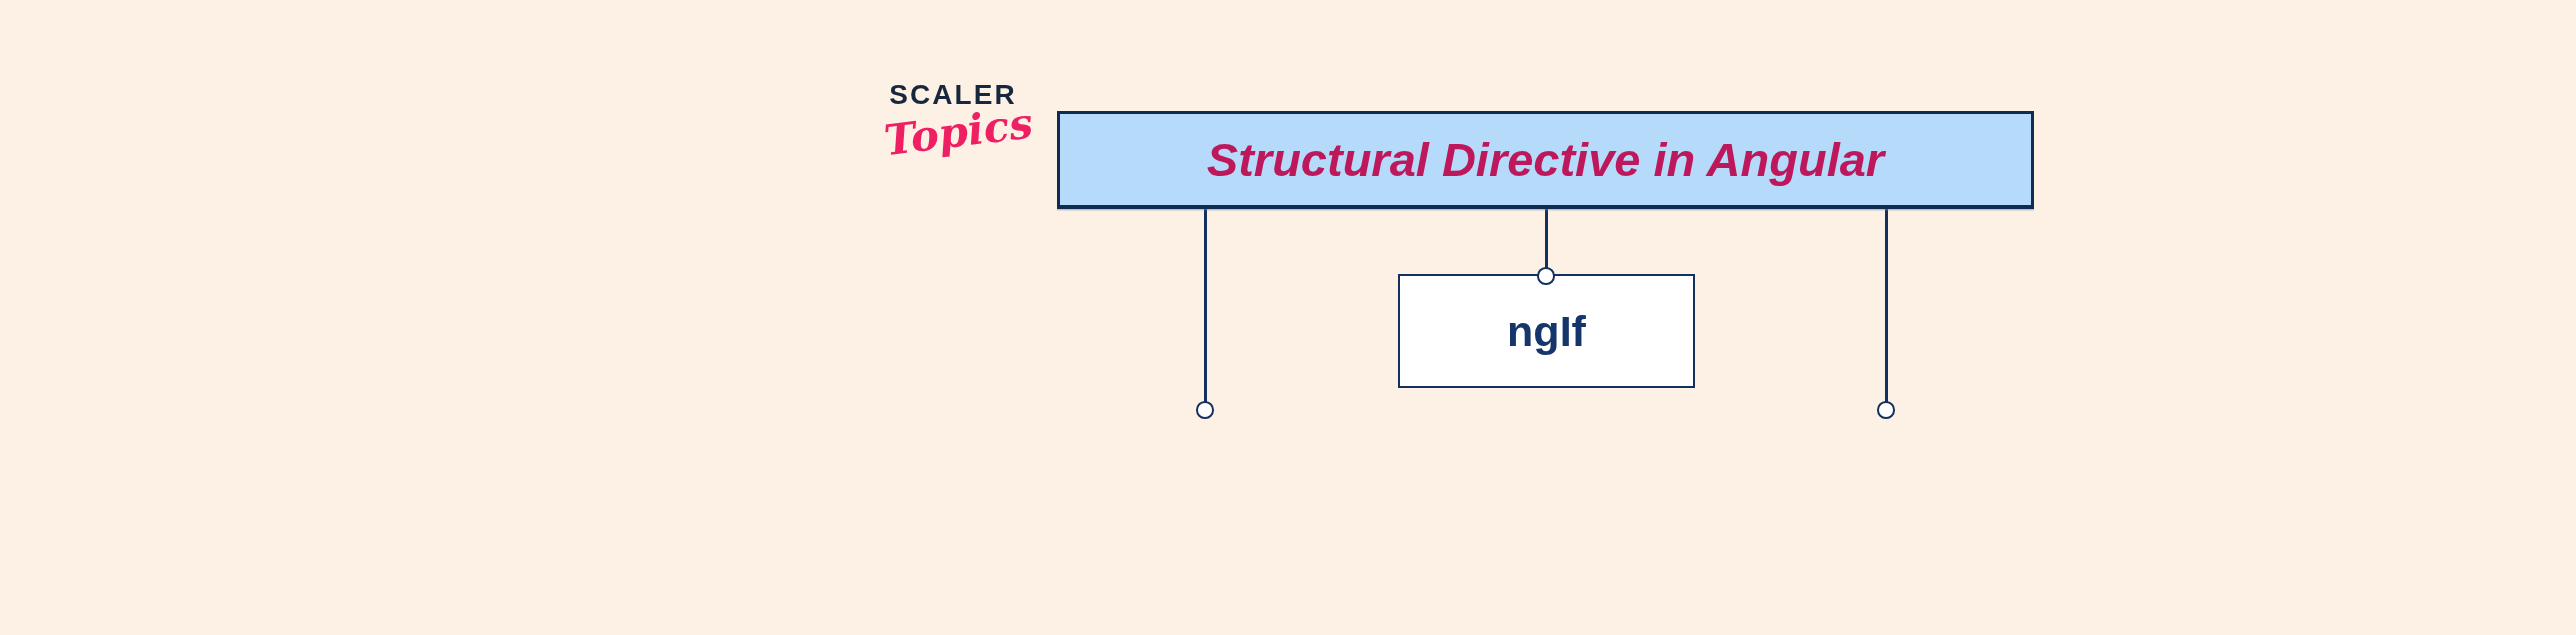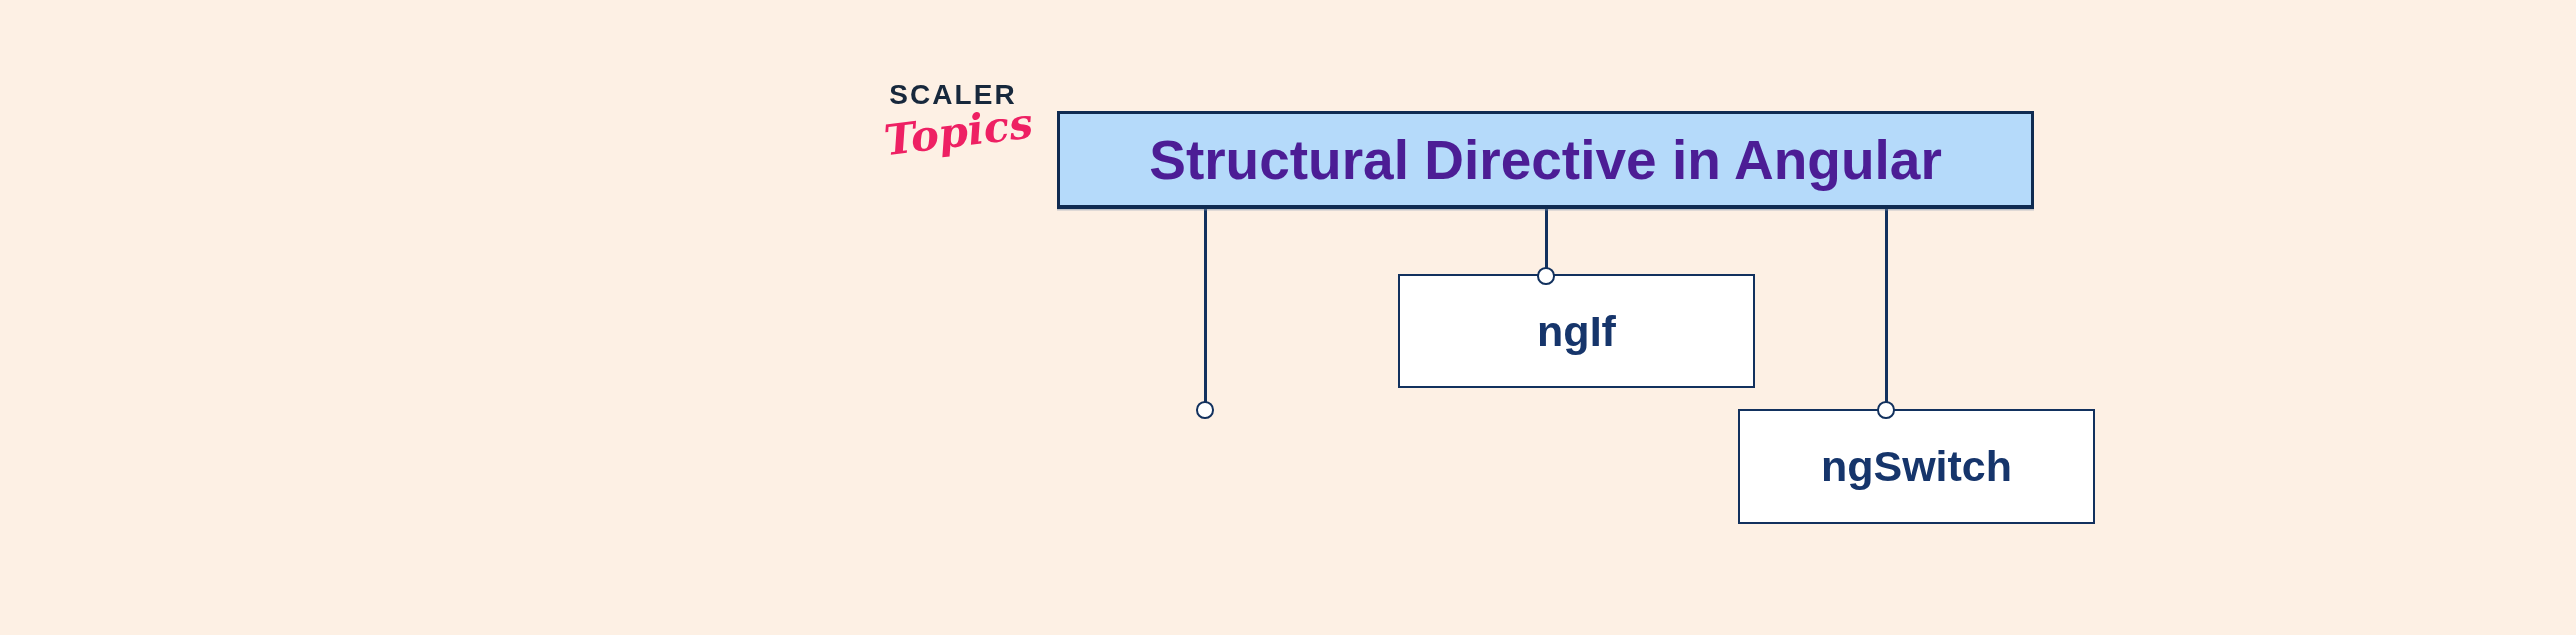--- a/index.html
+++ b/index.html
@@ -58,24 +58,25 @@
     background: #B5DAFA;
     border: 3.1px solid #0F2B51;
     border-bottom-width: 4.1px;
     box-shadow: 0 1.5px 0 rgba(120, 140, 165, 0.45);
     display: flex;
     align-items: center;
     justify-content: center;
     z-index: 1;
   }
   .root-label {
-    font-size: 55px;
+    font-size: 47px;
     font-weight: bold;
-    color: #4c1d95;
+    color: #be185d;
     white-space: nowrap;
+    font-style: italic;
   }
 
   
   .connector {
     position: absolute;
     width: 2.6px;
     background: #12315E;
     z-index: 0;
   }
   .connector.ngfor    { left: 1204px; top: 209px; height: 193px; }
@@ -93,21 +94,21 @@
     border-radius: 50%;
     z-index: 3;
   }
   .anchor.ngfor    { left: 1196px; top: 401px; }
   .anchor.ngif     { left: 1537px; top: 267px; }
   .anchor.ngswitch { left: 1877px; top: 401px; }
 
   
   .child-box {
     position: absolute;
-    width: 357px;
+    width: 297px;
     height: 115px;
     box-sizing: border-box;
     background: #FFFFFF;
     border: 2.6px solid #12315E;
     display: flex;
     align-items: center;
     justify-content: center;
     z-index: 2;
   }
   .child-box.ngfor    { left: 1057px; top: 409px; }
@@ -140,18 +141,15 @@
 
   <div class="anchor ngfor"></div>
   <div class="anchor ngif"></div>
   <div class="anchor ngswitch"></div>
 
 
   <div class="child-box ngif">
     <span class="child-label">ngIf</span>
   </div>
 
-  <div class="child-box ngswitch">
-    <span class="child-label">ngSwitch</span>
-  </div>
 
 </div>
 
 
 </body></html>

